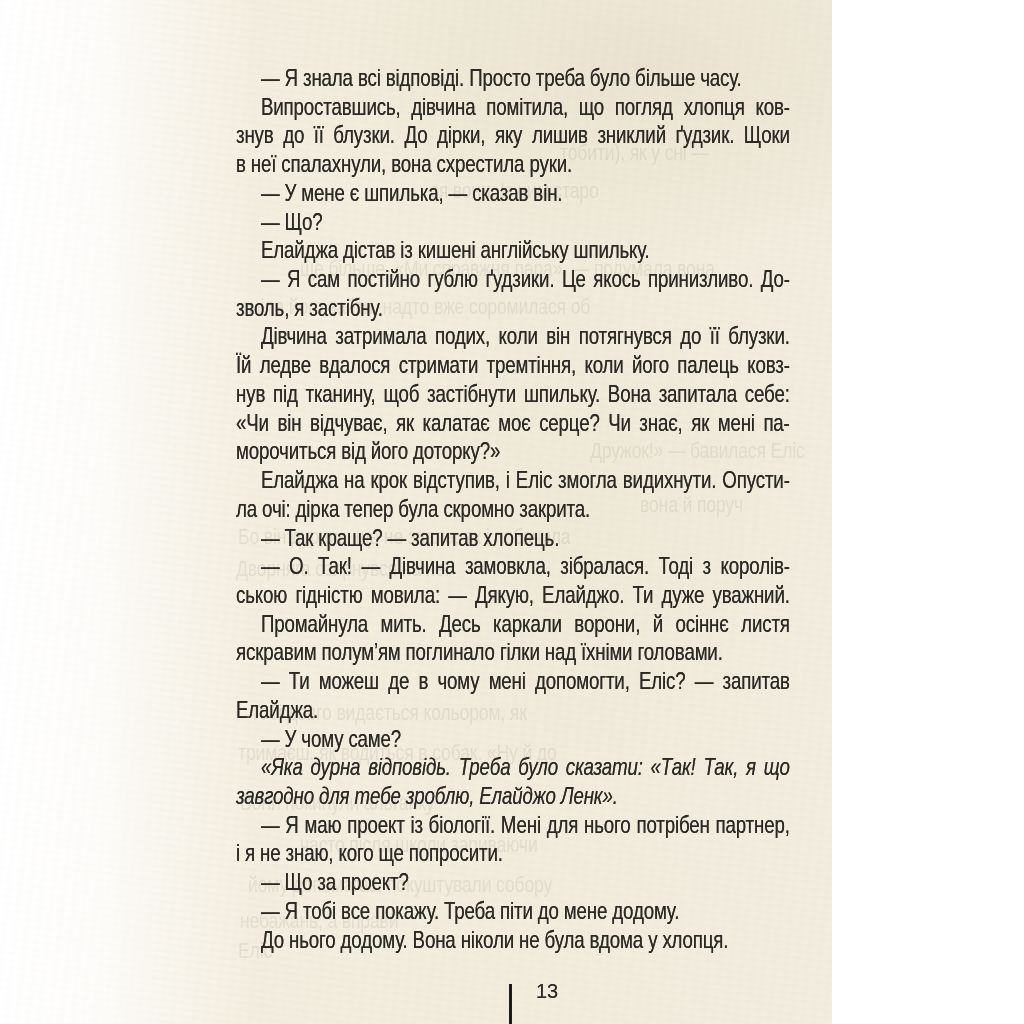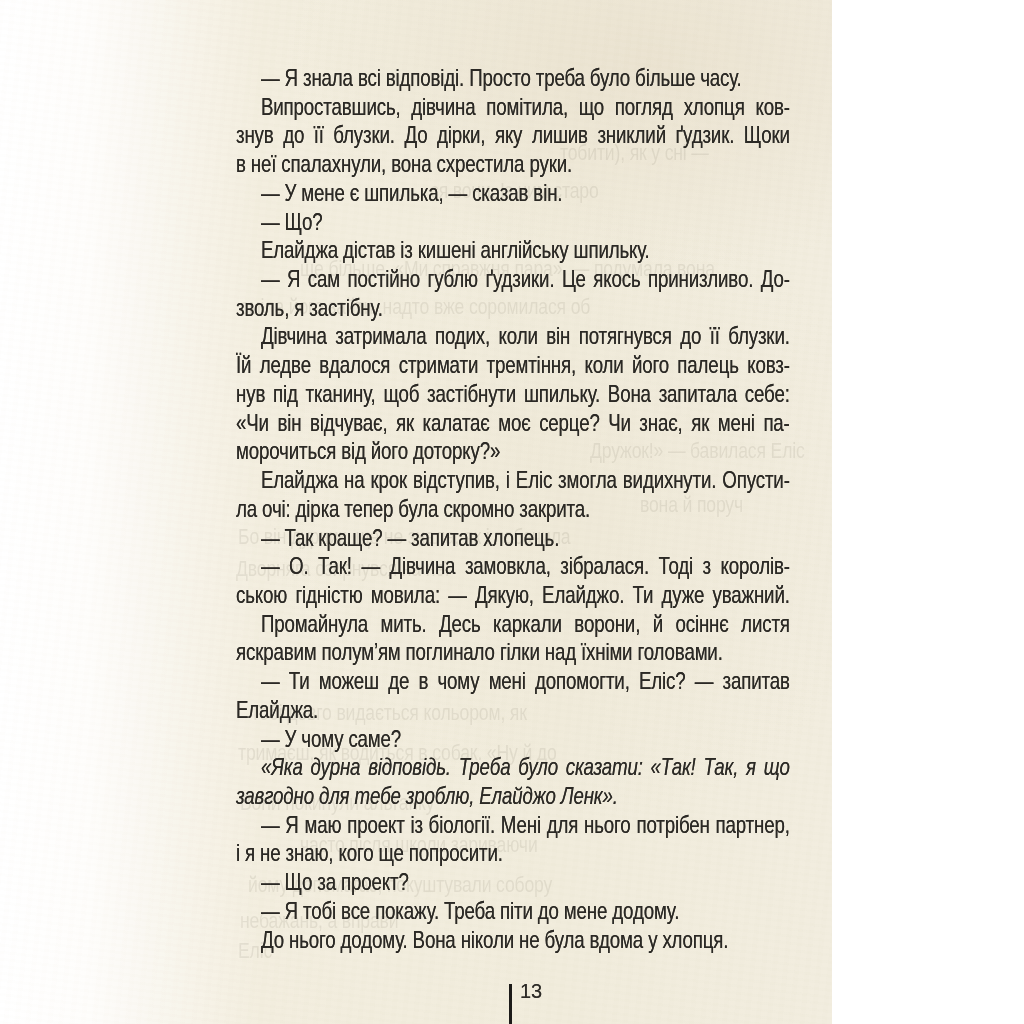--- a/index.html
+++ b/index.html
@@ -27,21 +27,21 @@
     transform:scaleX(0.78);transform-origin:0 0;
     color:var(--ink,#2b2925);font-size:24px;letter-spacing:-0.2px;
     text-shadow:0 0 0.5px rgba(43,41,37,0.85);}
   .line{height:28.72px;line-height:28.72px;white-space:nowrap;}
   .line.justify{display:flex;justify-content:space-between;white-space:nowrap;}
   .line.indent{padding-left:32px;}
   .line.italic{font-style:italic;}
   .footer{position:absolute;left:0;top:0;}
   .pagerule{position:absolute;left:509px;top:984px;width:3px;height:40px;
     background:#1c1b19;}
-  .pagenum{position:absolute;left:520px;top:980px;font-size:20px;line-height:22px;
+  .pagenum{position:absolute;left:536px;top:980px;font-size:20px;line-height:22px;
     color:#2e2c28;text-shadow:0 0 0.4px rgba(46,44,40,0.8);}
 </style>
 </head>
 <body style="--ink: #2b2925; --ghost: #837d6c;">
 
 <div class="scan">
   <div class="paper"></div>
   <div class="grain"></div>
   <div class="ghost-layer">
       <div class="ghost" style="left: 560px; top: 140px;">тобити), як у сні —</div>

